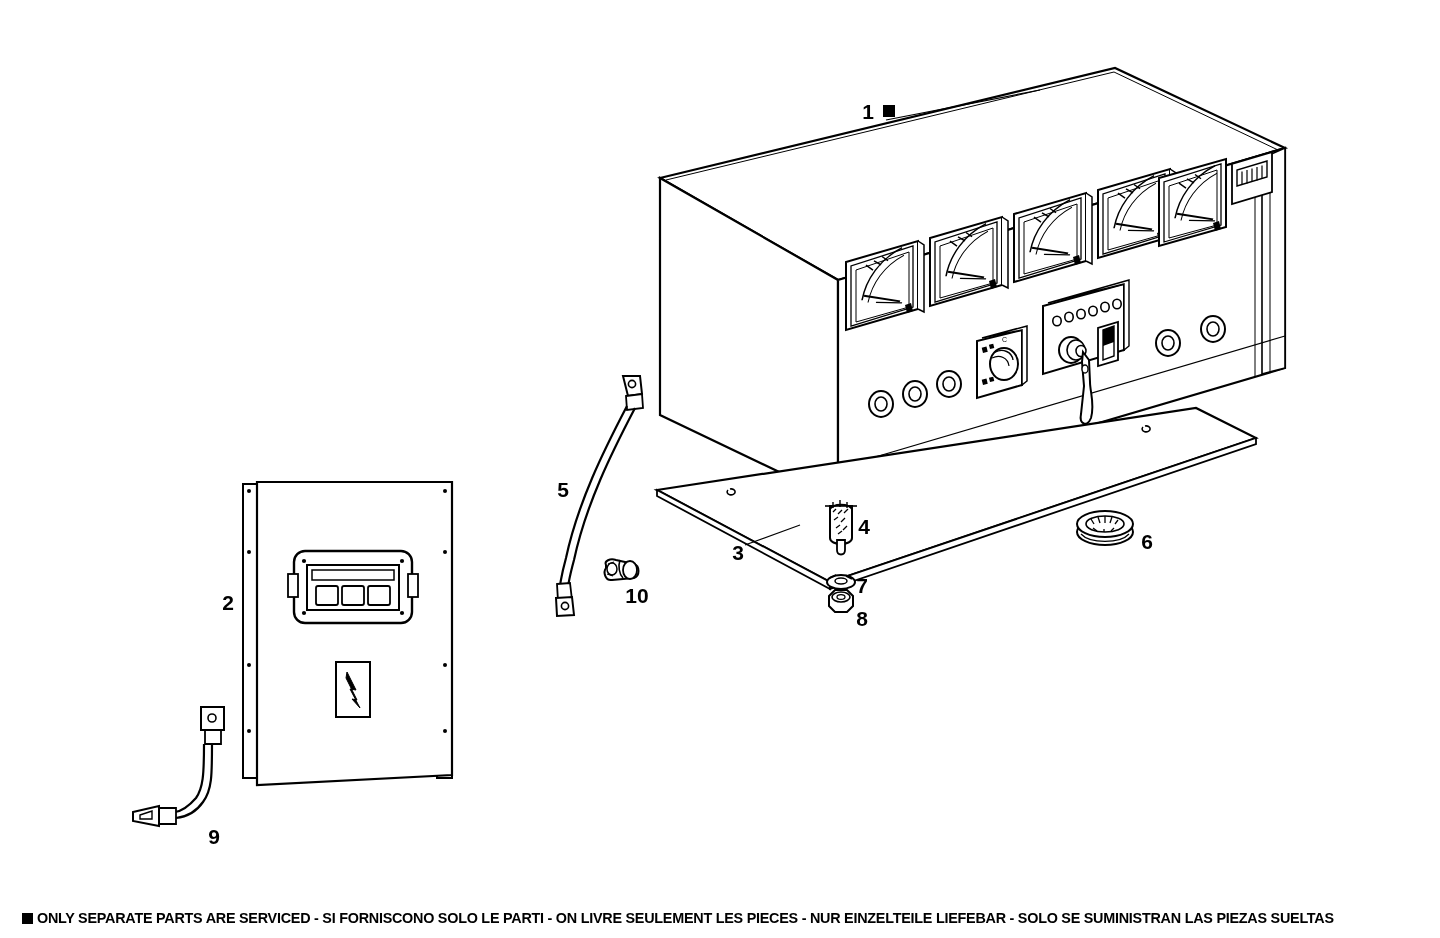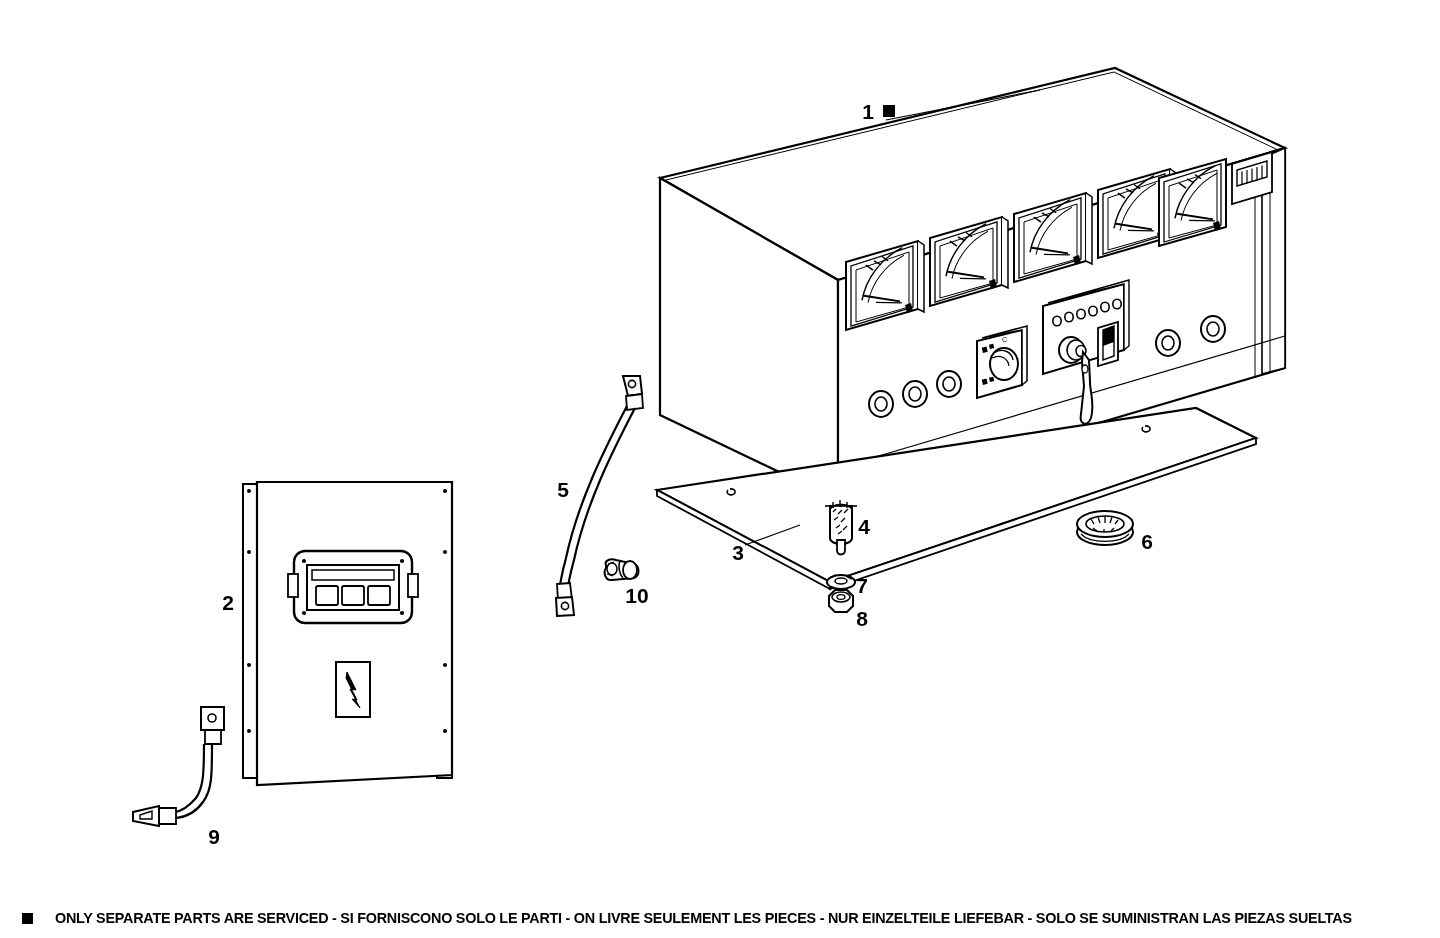--- a/index.html
+++ b/index.html
@@ -14,21 +14,21 @@
   .callout{
     font-family:"Liberation Sans",sans-serif;
     font-weight:700;font-size:21px;fill:#000;
     dominant-baseline:middle;
   }
   .footer-bar{
     position:absolute;left:0;bottom:0;width:1440px;height:46px;
   }
   .footer-inner{
     position:absolute;left:22px;bottom:12px;right:10px;
-    display:flex;align-items:center;gap:22px;
+    display:flex;align-items:center;gap:4px;
   }
   .footer-marker{
     width:11px;height:11px;background:#000;flex:0 0 auto;display:block;
   }
   .footer-text{
     font-family:"Liberation Sans",sans-serif;
     font-weight:700;font-size:14.6px;letter-spacing:-0.25px;
     white-space:nowrap;color:#000;line-height:1;
     transform:scaleX(0.985);transform-origin:left center;
   }

